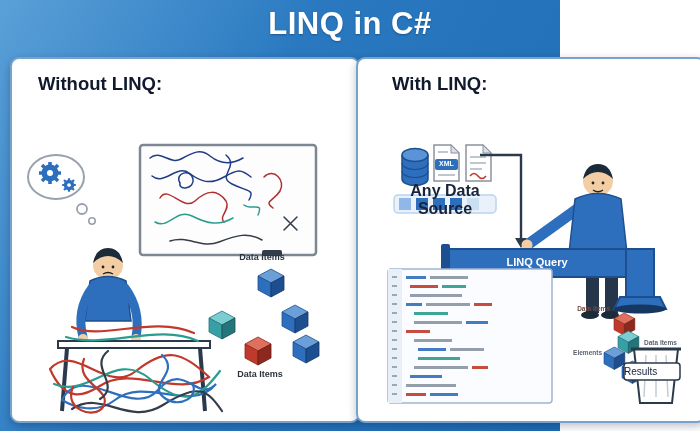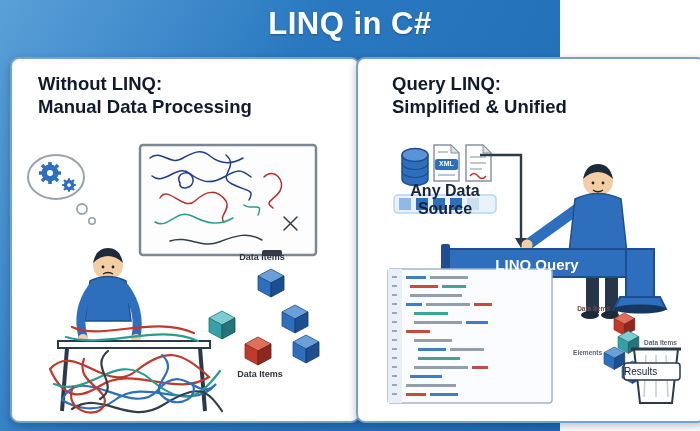--- a/index.html
+++ b/index.html
@@ -31,39 +31,38 @@
     font-size:18.5px;line-height:1.22;z-index:3;
   }
   .panel.left .panel-heading{left:26px;top:14px;}
   .panel.right .panel-heading{left:34px;top:14px;}
   .art{position:absolute;left:0;top:0;width:330px;height:365px;z-index:1;}
   .ovl{position:absolute;z-index:4;color:#2b3440;}
   .lbl-sm{font-size:9px;font-weight:700;text-align:center;}
   .lbl-tiny{font-size:6.5px;font-weight:700;}
   .xml-text{left:77px;top:101px;width:23px;text-align:center;font-size:7px;font-weight:700;color:#fff;}
   .src-text{left:28px;top:123px;width:118px;text-align:center;font-size:16px;font-weight:700;color:#16233a;}
-  .pipe-text{left:100px;top:197px;width:158px;text-align:center;font-size:15px;font-weight:700;color:#ffffff;}
+  .pipe-text{left:100px;top:197px;width:158px;text-align:center;font-size:11px;font-weight:700;color:#ffffff;}
   .results-text{left:266px;top:307px;width:56px;text-align:left;font-size:10px;font-weight:400;color:#16233a;}
   .di-top{left:212px;top:193px;width:76px;}
   .di-bottom{left:206px;top:310px;width:84px;}
   .di-a{left:202px;top:246px;width:50px;text-align:right;color:#6e4a44;}
   .di-el{left:198px;top:290px;width:46px;text-align:right;color:#5a6270;}
   .di-b{left:286px;top:280px;width:44px;text-align:left;color:#5a6270;}
 </style>
 </head>
 <body>
 
 <div class="stage">
 
   <div class="page-title">LINQ in C#</div>
 
   <div class="panel left">
     <div class="panel-heading">
       <div>Without LINQ:</div>
-      <div>Manual Data Processing</div>
     </div>
 
     <svg class="art" viewBox="0 0 330 365">
 
       <g>
         <rect x="128" y="86" width="176" height="110" rx="3" fill="#fdfdfd" stroke="#7d8794" stroke-width="2.5"></rect>
         <rect x="250" y="191" width="20" height="6" rx="2" fill="#333c49"></rect>
         <g fill="none" stroke-width="1.5" stroke-linecap="round">
           <path d="M138,99 c10,-9 20,7 31,1 s19,-11 29,-3 s21,9 33,2" stroke="#1f3c88"></path>
           <path d="M140,117 c12,10 25,-12 37,-3 s21,12 35,4 s17,-8 27,0" stroke="#1f3c88"></path>
@@ -165,22 +164,21 @@
         </g>
       </g>
     </svg>
 
     <div class="ovl lbl-sm di-top">Data Items</div>
     <div class="ovl lbl-sm di-bottom">Data Items</div>
   </div>
 
   <div class="panel right">
     <div class="panel-heading">
-      <div>Query LINQ:</div>
-      <div>Simplified &amp; Unified</div>
+      <div>With LINQ:</div>
     </div>
 
     <svg class="art" viewBox="0 0 330 365">
 
       <g>
         <path d="M44,96 v24 a13,6.5 0 0 0 26,0 v-24" fill="#2e6fbd" stroke="#1d4e8f" stroke-width="1.5"></path>
         <ellipse cx="57" cy="96" rx="13" ry="6.5" fill="#5b93d8" stroke="#1d4e8f" stroke-width="1.5"></ellipse>
         <path d="M44,104 a13,6.5 0 0 0 26,0 M44,112 a13,6.5 0 0 0 26,0" fill="none" stroke="#1d4e8f" stroke-width="1.2"></path>
       </g>
 

